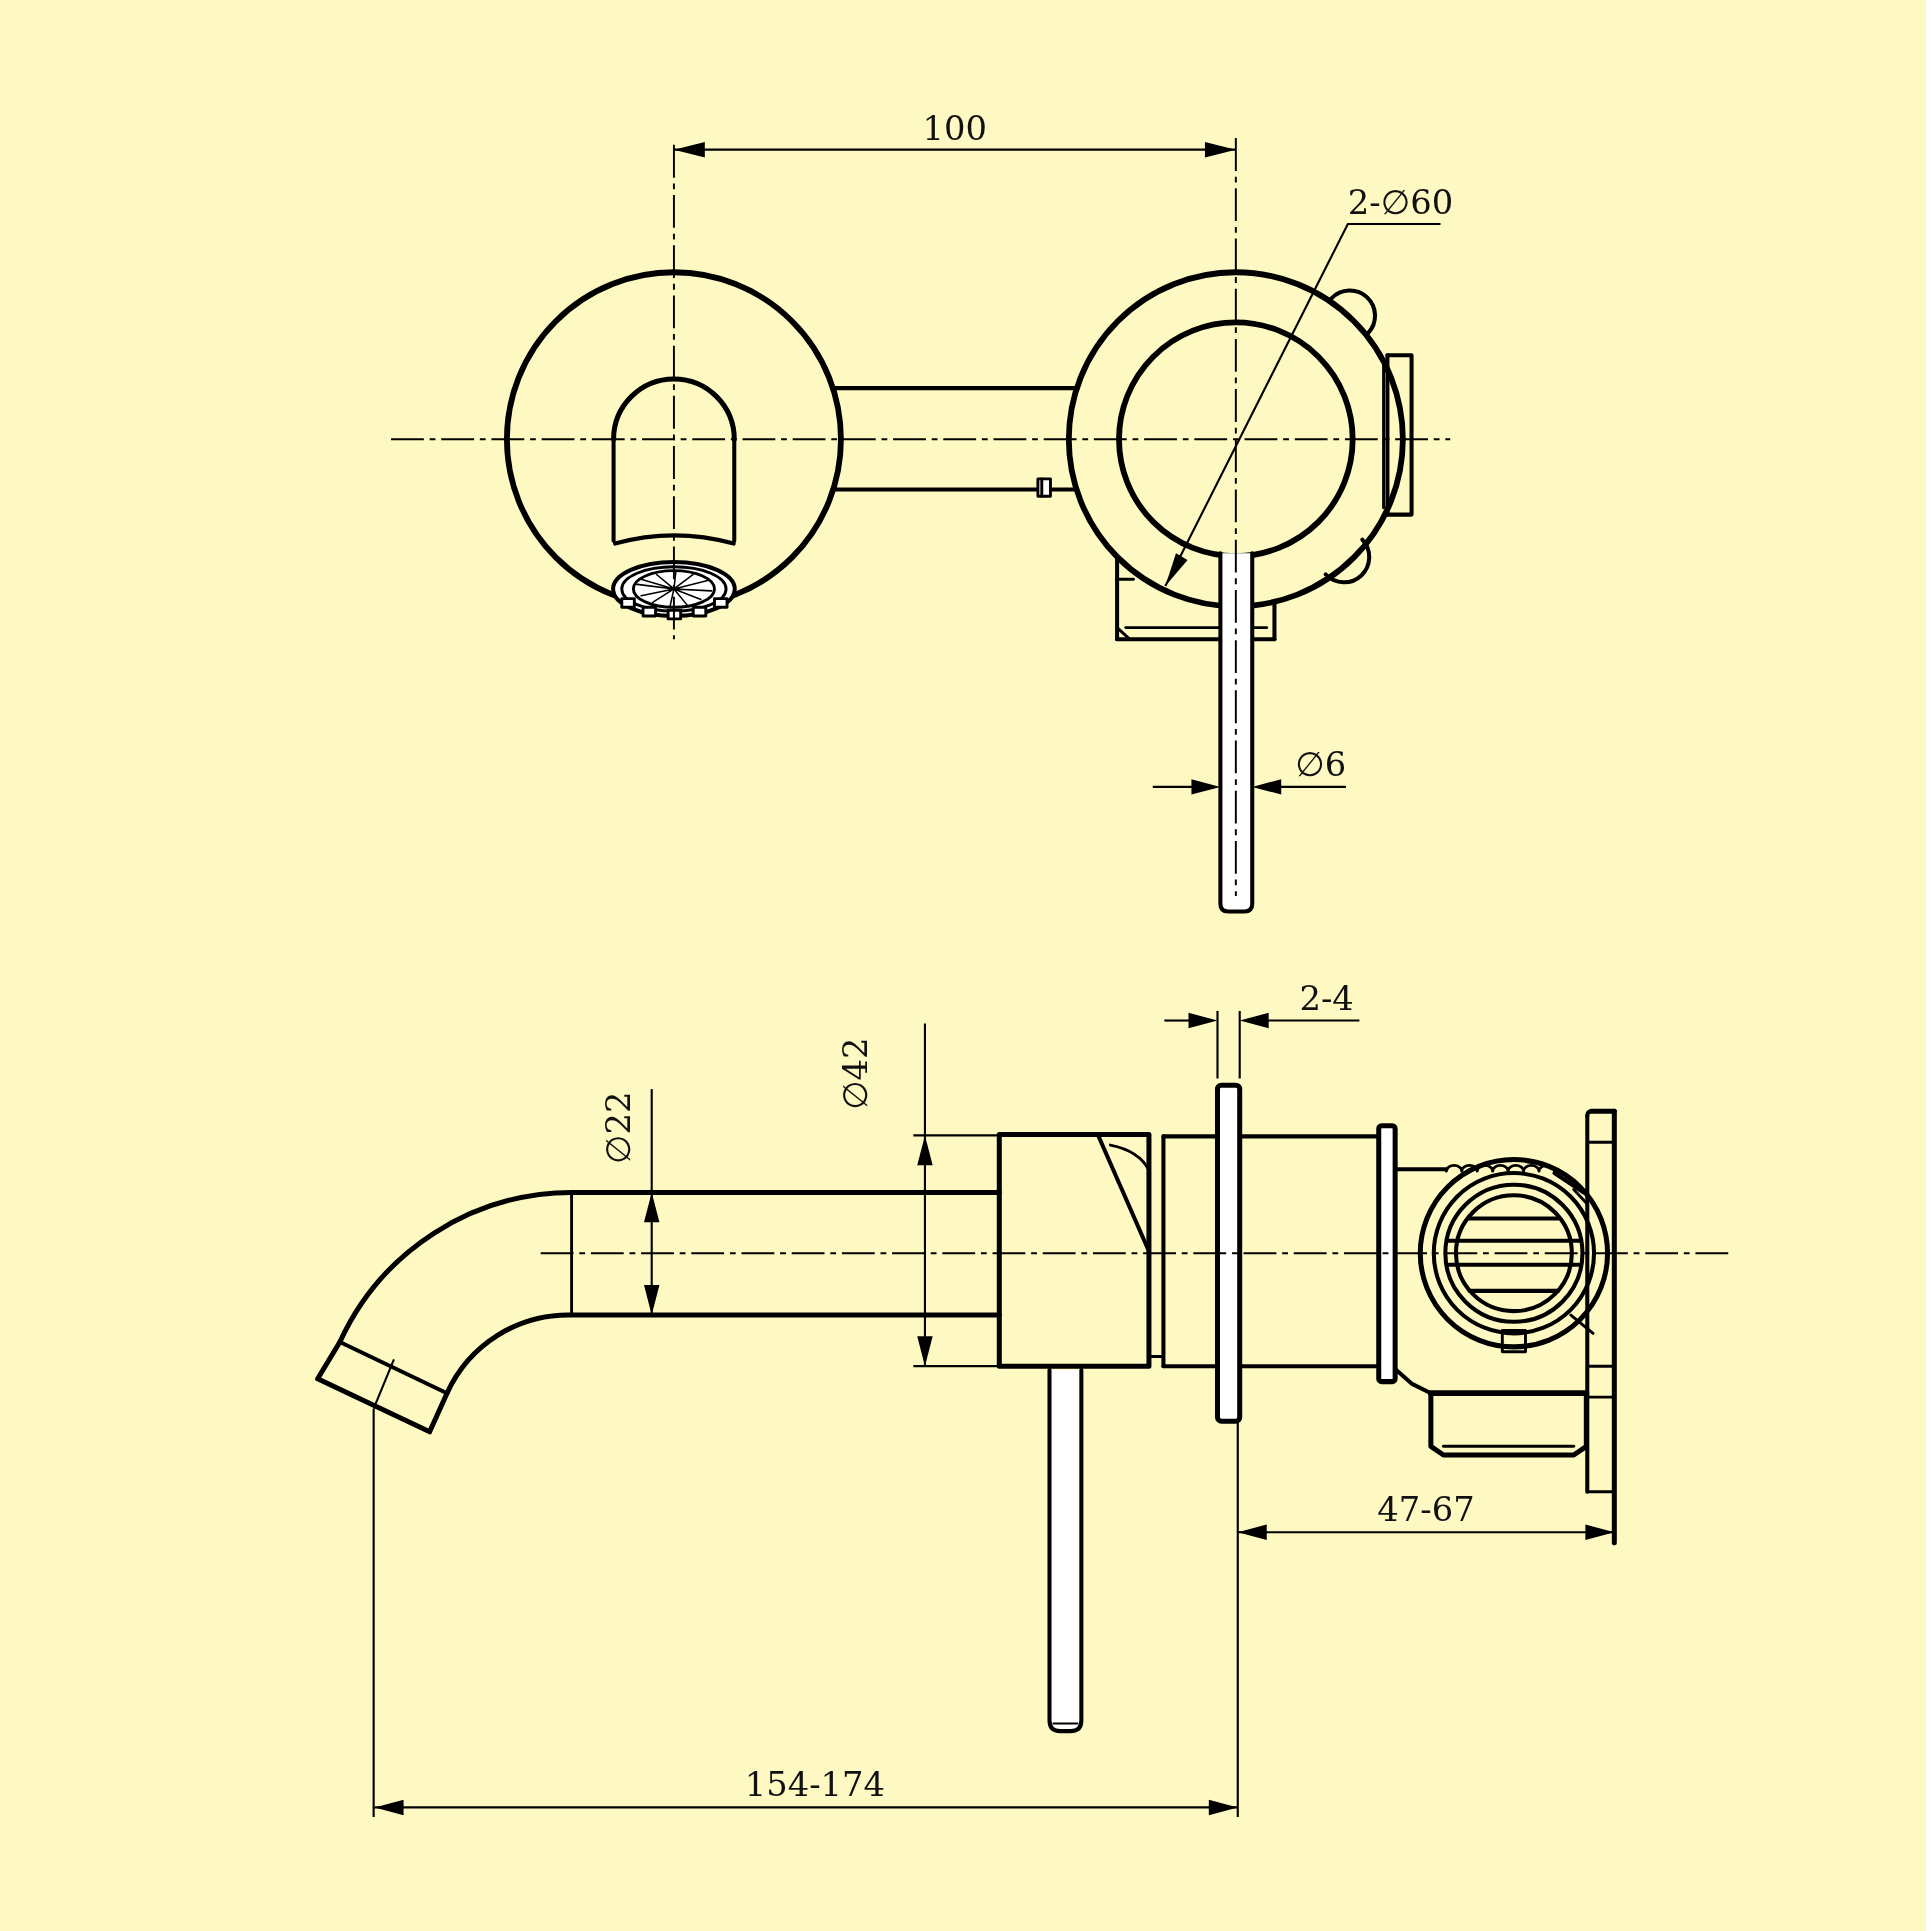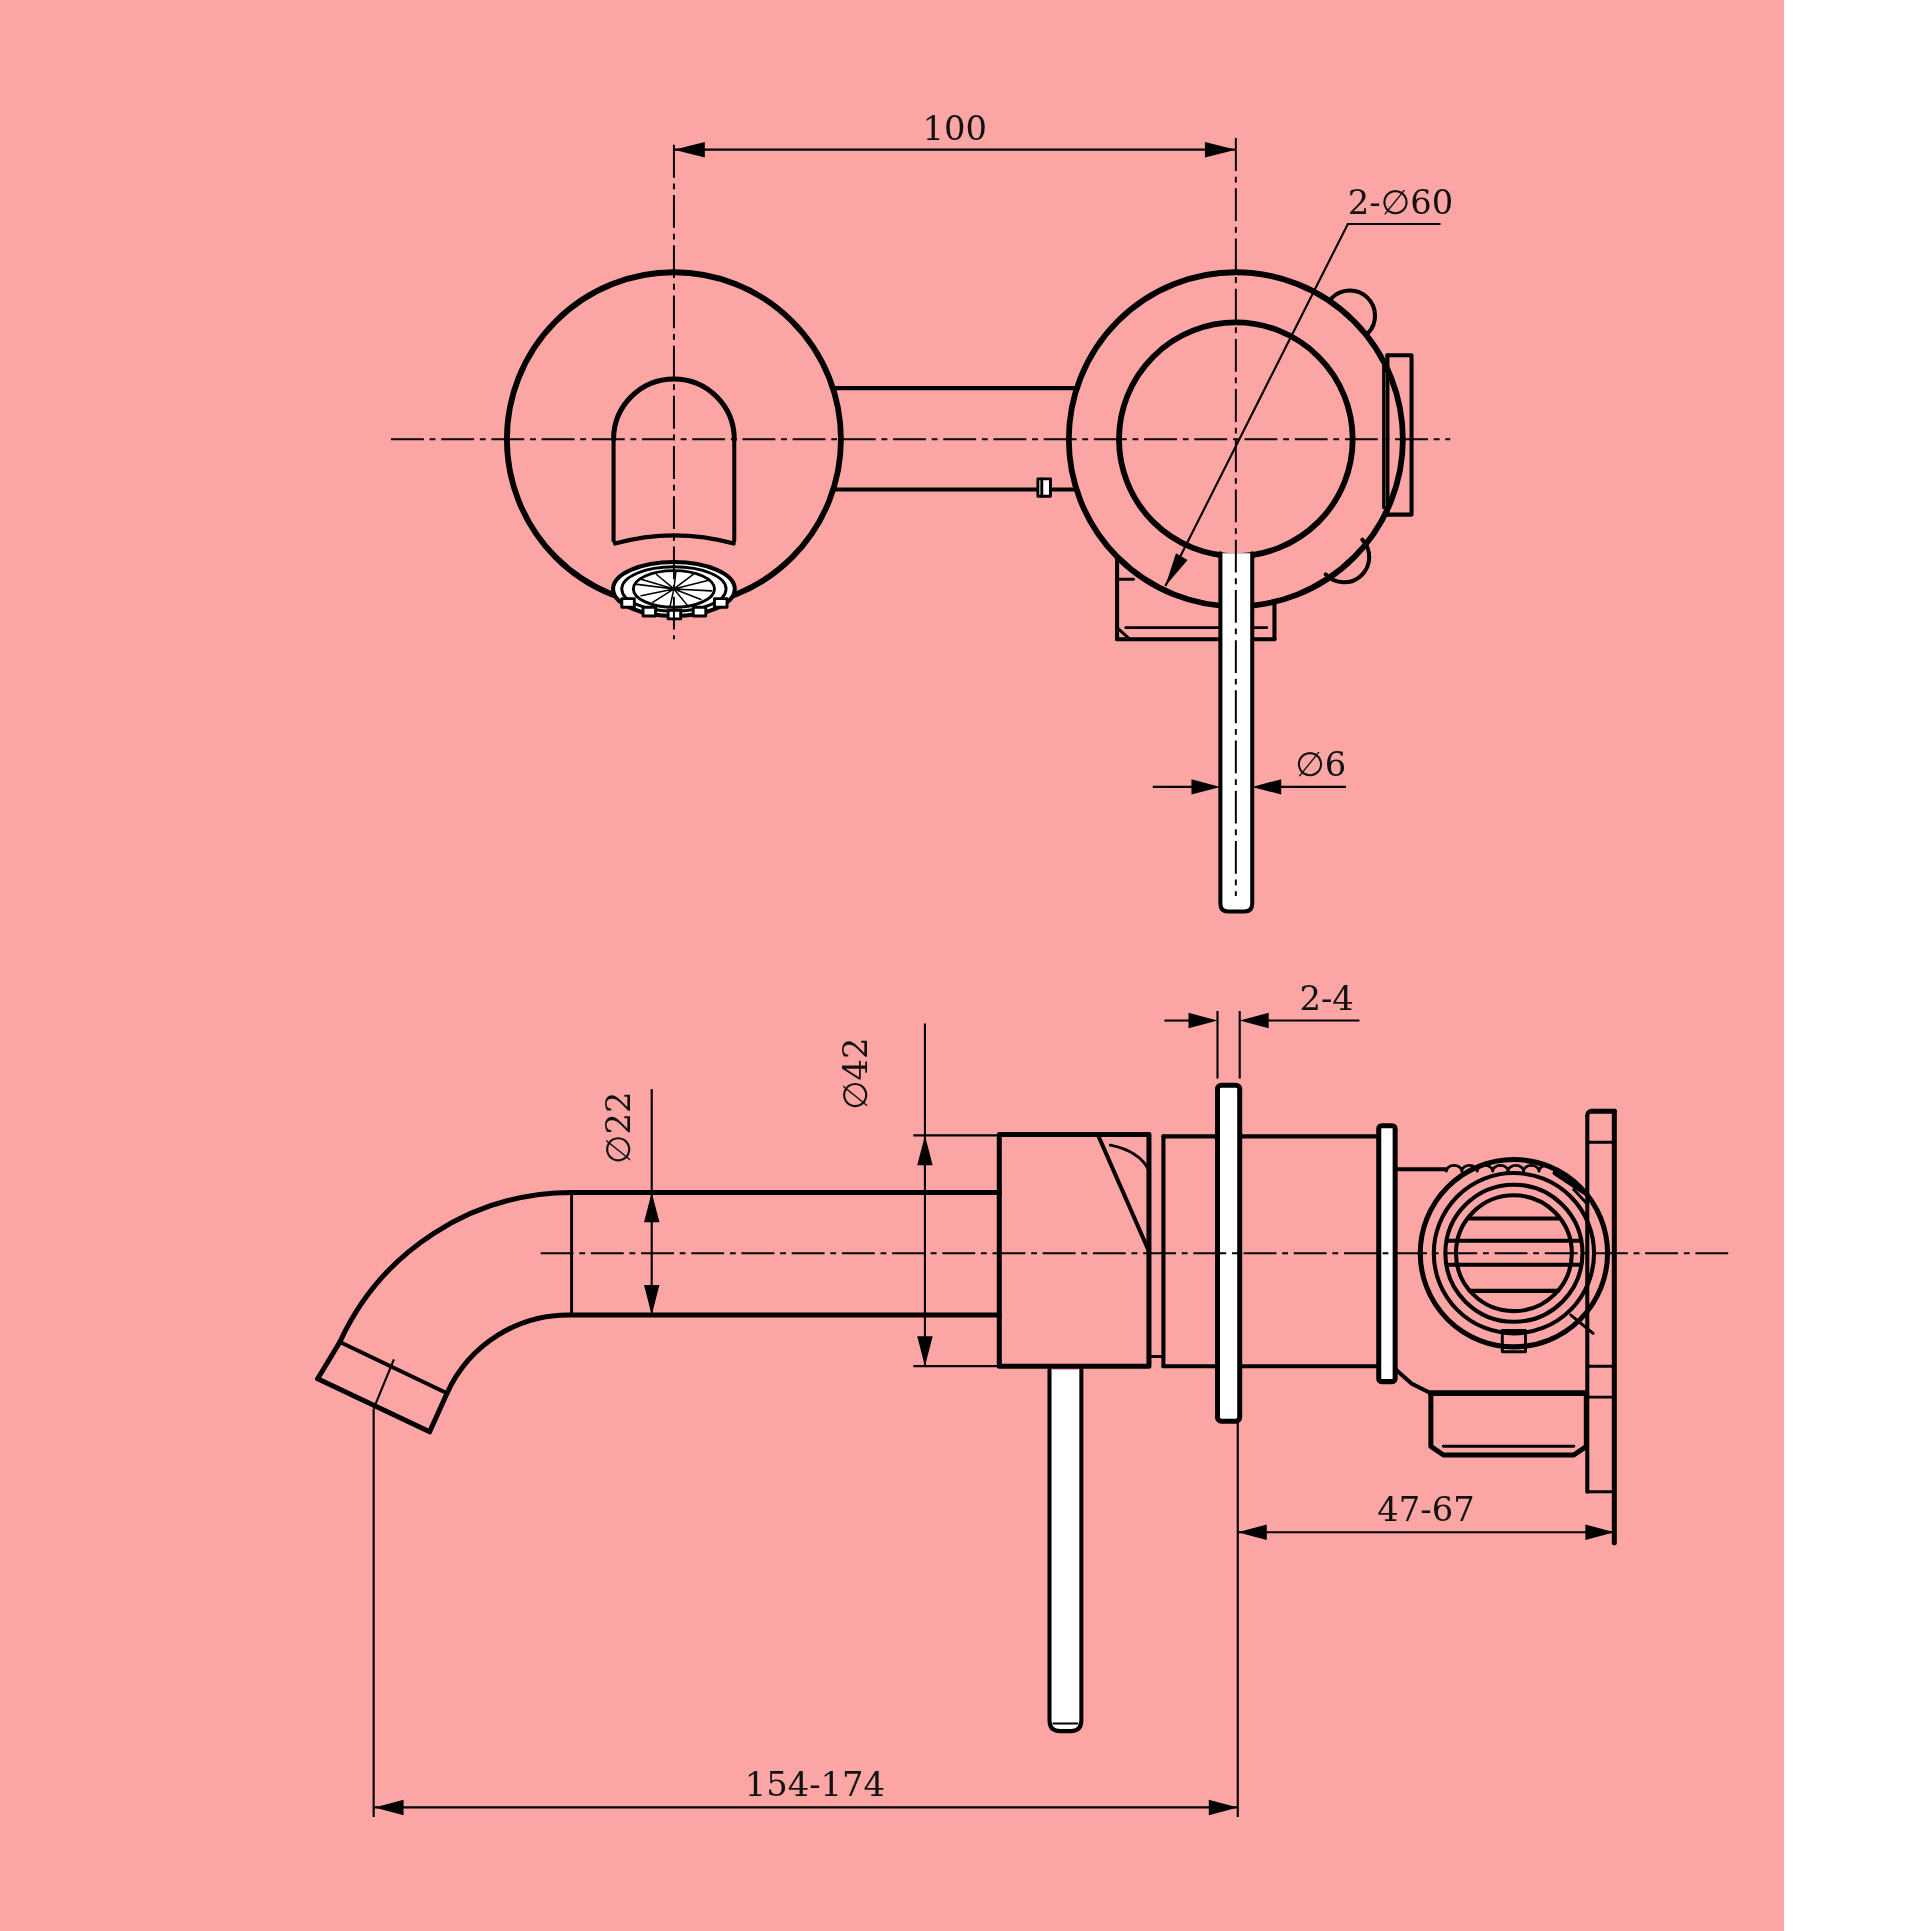--- a/index.html
+++ b/index.html
@@ -1,16 +1,16 @@
 <!DOCTYPE html>
 <html><head>
 <meta charset="utf-8">
 <style>
   html,body{margin:0;padding:0;background:#ffffff;}
-  .stage{width:1784px;height:1931px;background:#fca5a5;position:relative;}
+  .stage{width:1926px;height:1931px;background:#fef9c3;position:relative;}
   svg{display:block;}
   .ln{stroke:#000;fill:none;stroke-linecap:round;stroke-linejoin:round;}
   .o6{stroke-width:6;}
   .o5{stroke-width:5.2;}
   .o4{stroke-width:4.2;}
   .o3{stroke-width:3;}
   .dim{stroke:#000;fill:none;stroke-width:2.2;stroke-linecap:butt;}
   .cl{stroke:#000;fill:none;stroke-width:2;stroke-dasharray:34 6 6 6;stroke-linecap:butt;}
   .ah{fill:#000;stroke:none;}
   .wfill{fill:#fff;}

